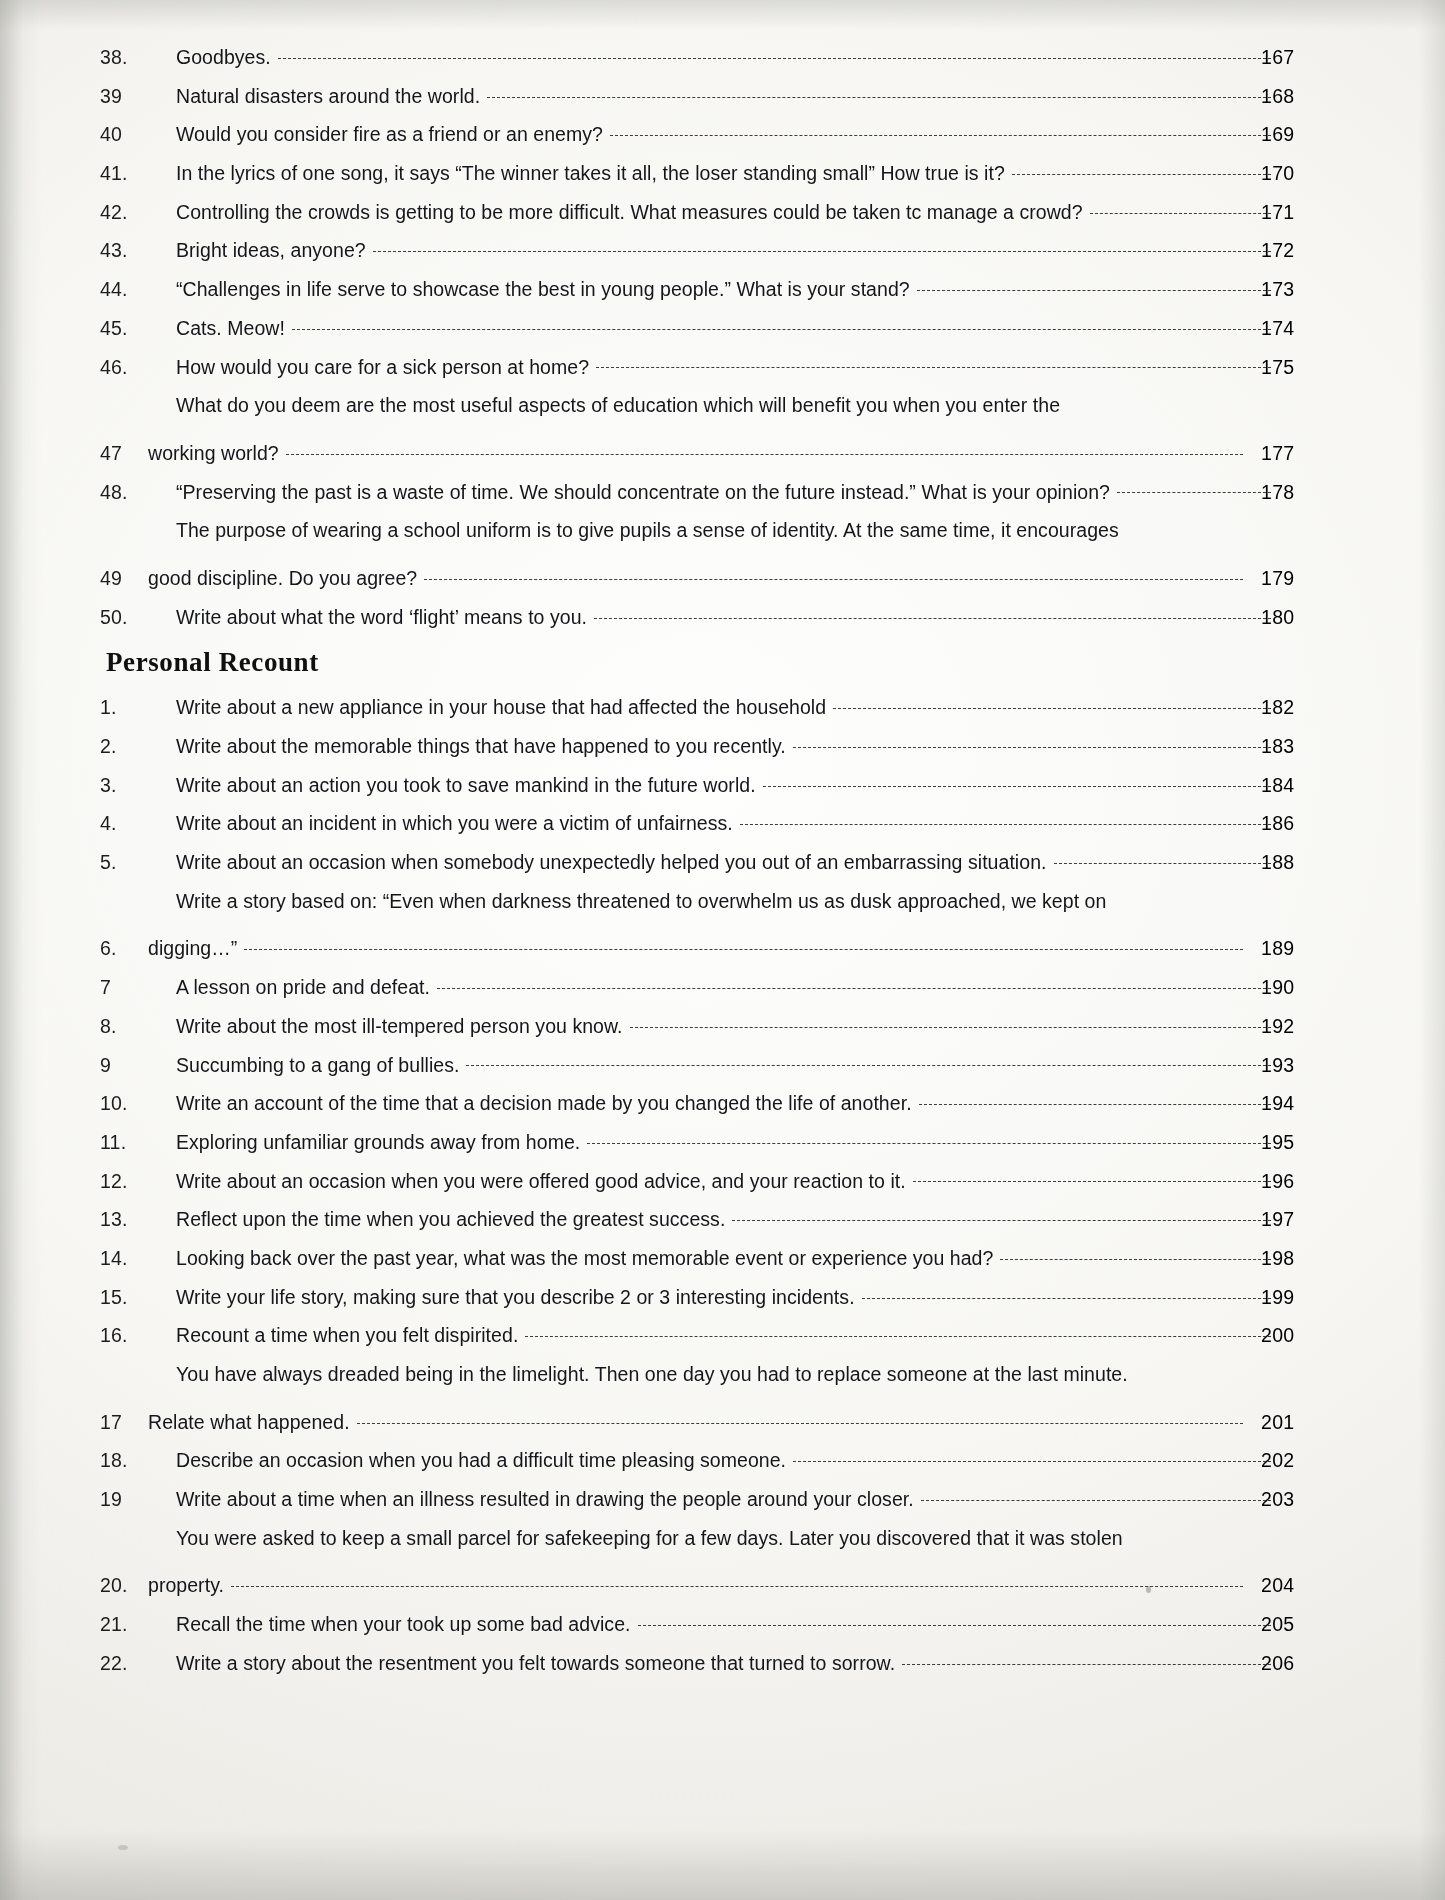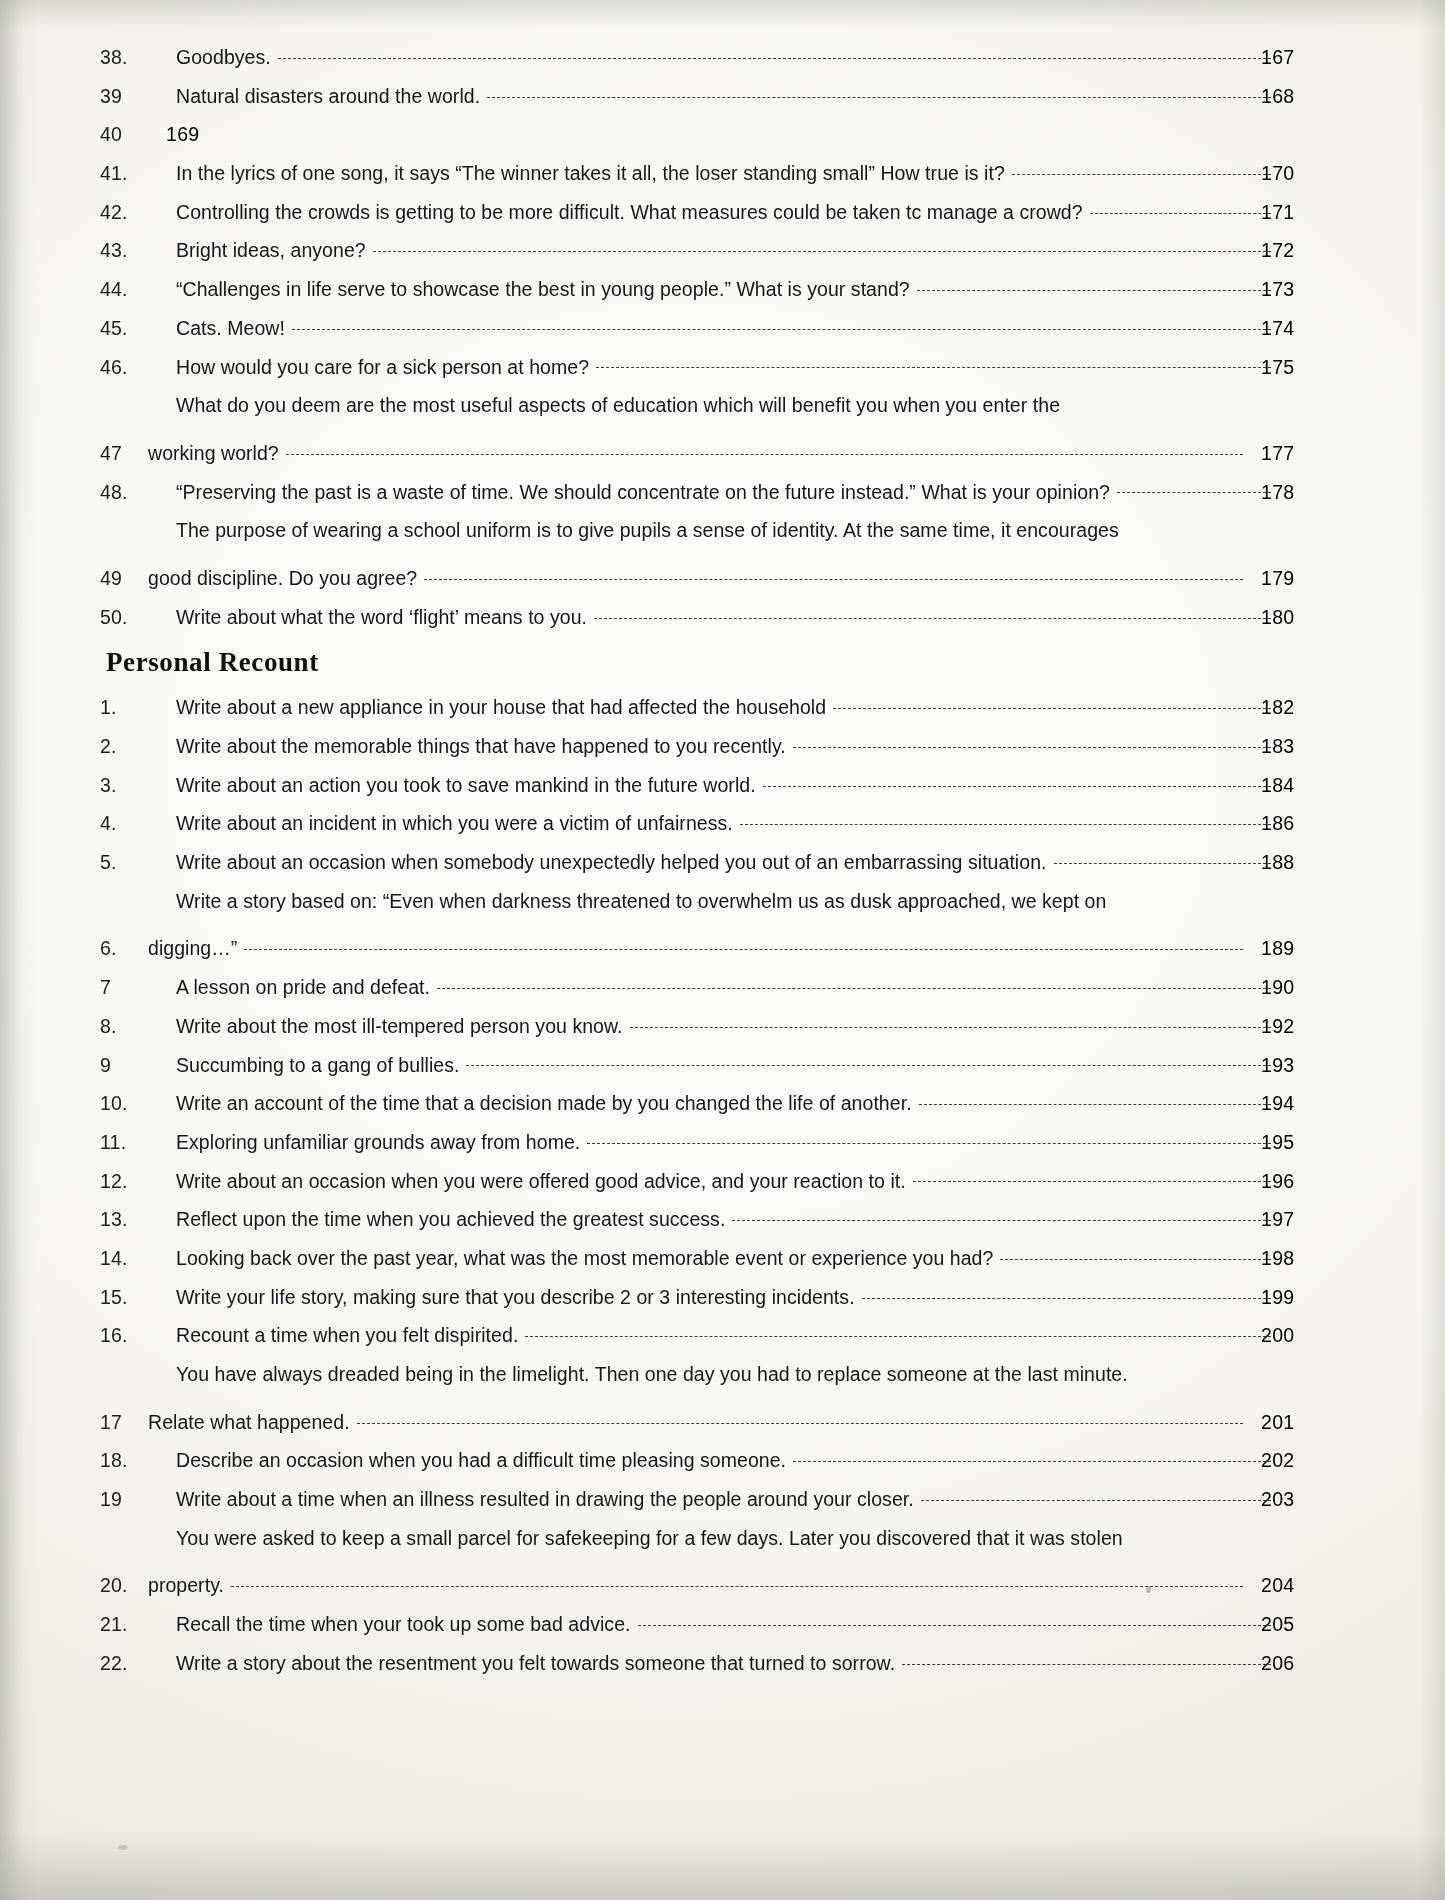--- a/index.html
+++ b/index.html
@@ -198,20 +198,26 @@
           <div class="toc-mid">
             <div class="toc-line">
               <span class="toc-text">Natural disasters around the world.</span>
               <span class="dots"></span>
             </div>
           </div>
           <span class="toc-page">168</span>
         </div>
         <div class="toc-row">
           <span class="toc-num">40</span>
+          <div class="toc-mid">
+            <div class="toc-line">
+              <span class="toc-text">Would you consider fire as a friend or an enemy?</span>
+              <span class="dots"></span>
+            </div>
+          </div>
           <span class="toc-page">169</span>
         </div>
         <div class="toc-row">
           <span class="toc-num">41.</span>
           <div class="toc-mid">
             <div class="toc-line">
               <span class="toc-text">In the lyrics of one song, it says “The winner takes it all, the loser standing small” How true is it?</span>
               <span class="dots"></span>
             </div>
           </div>

